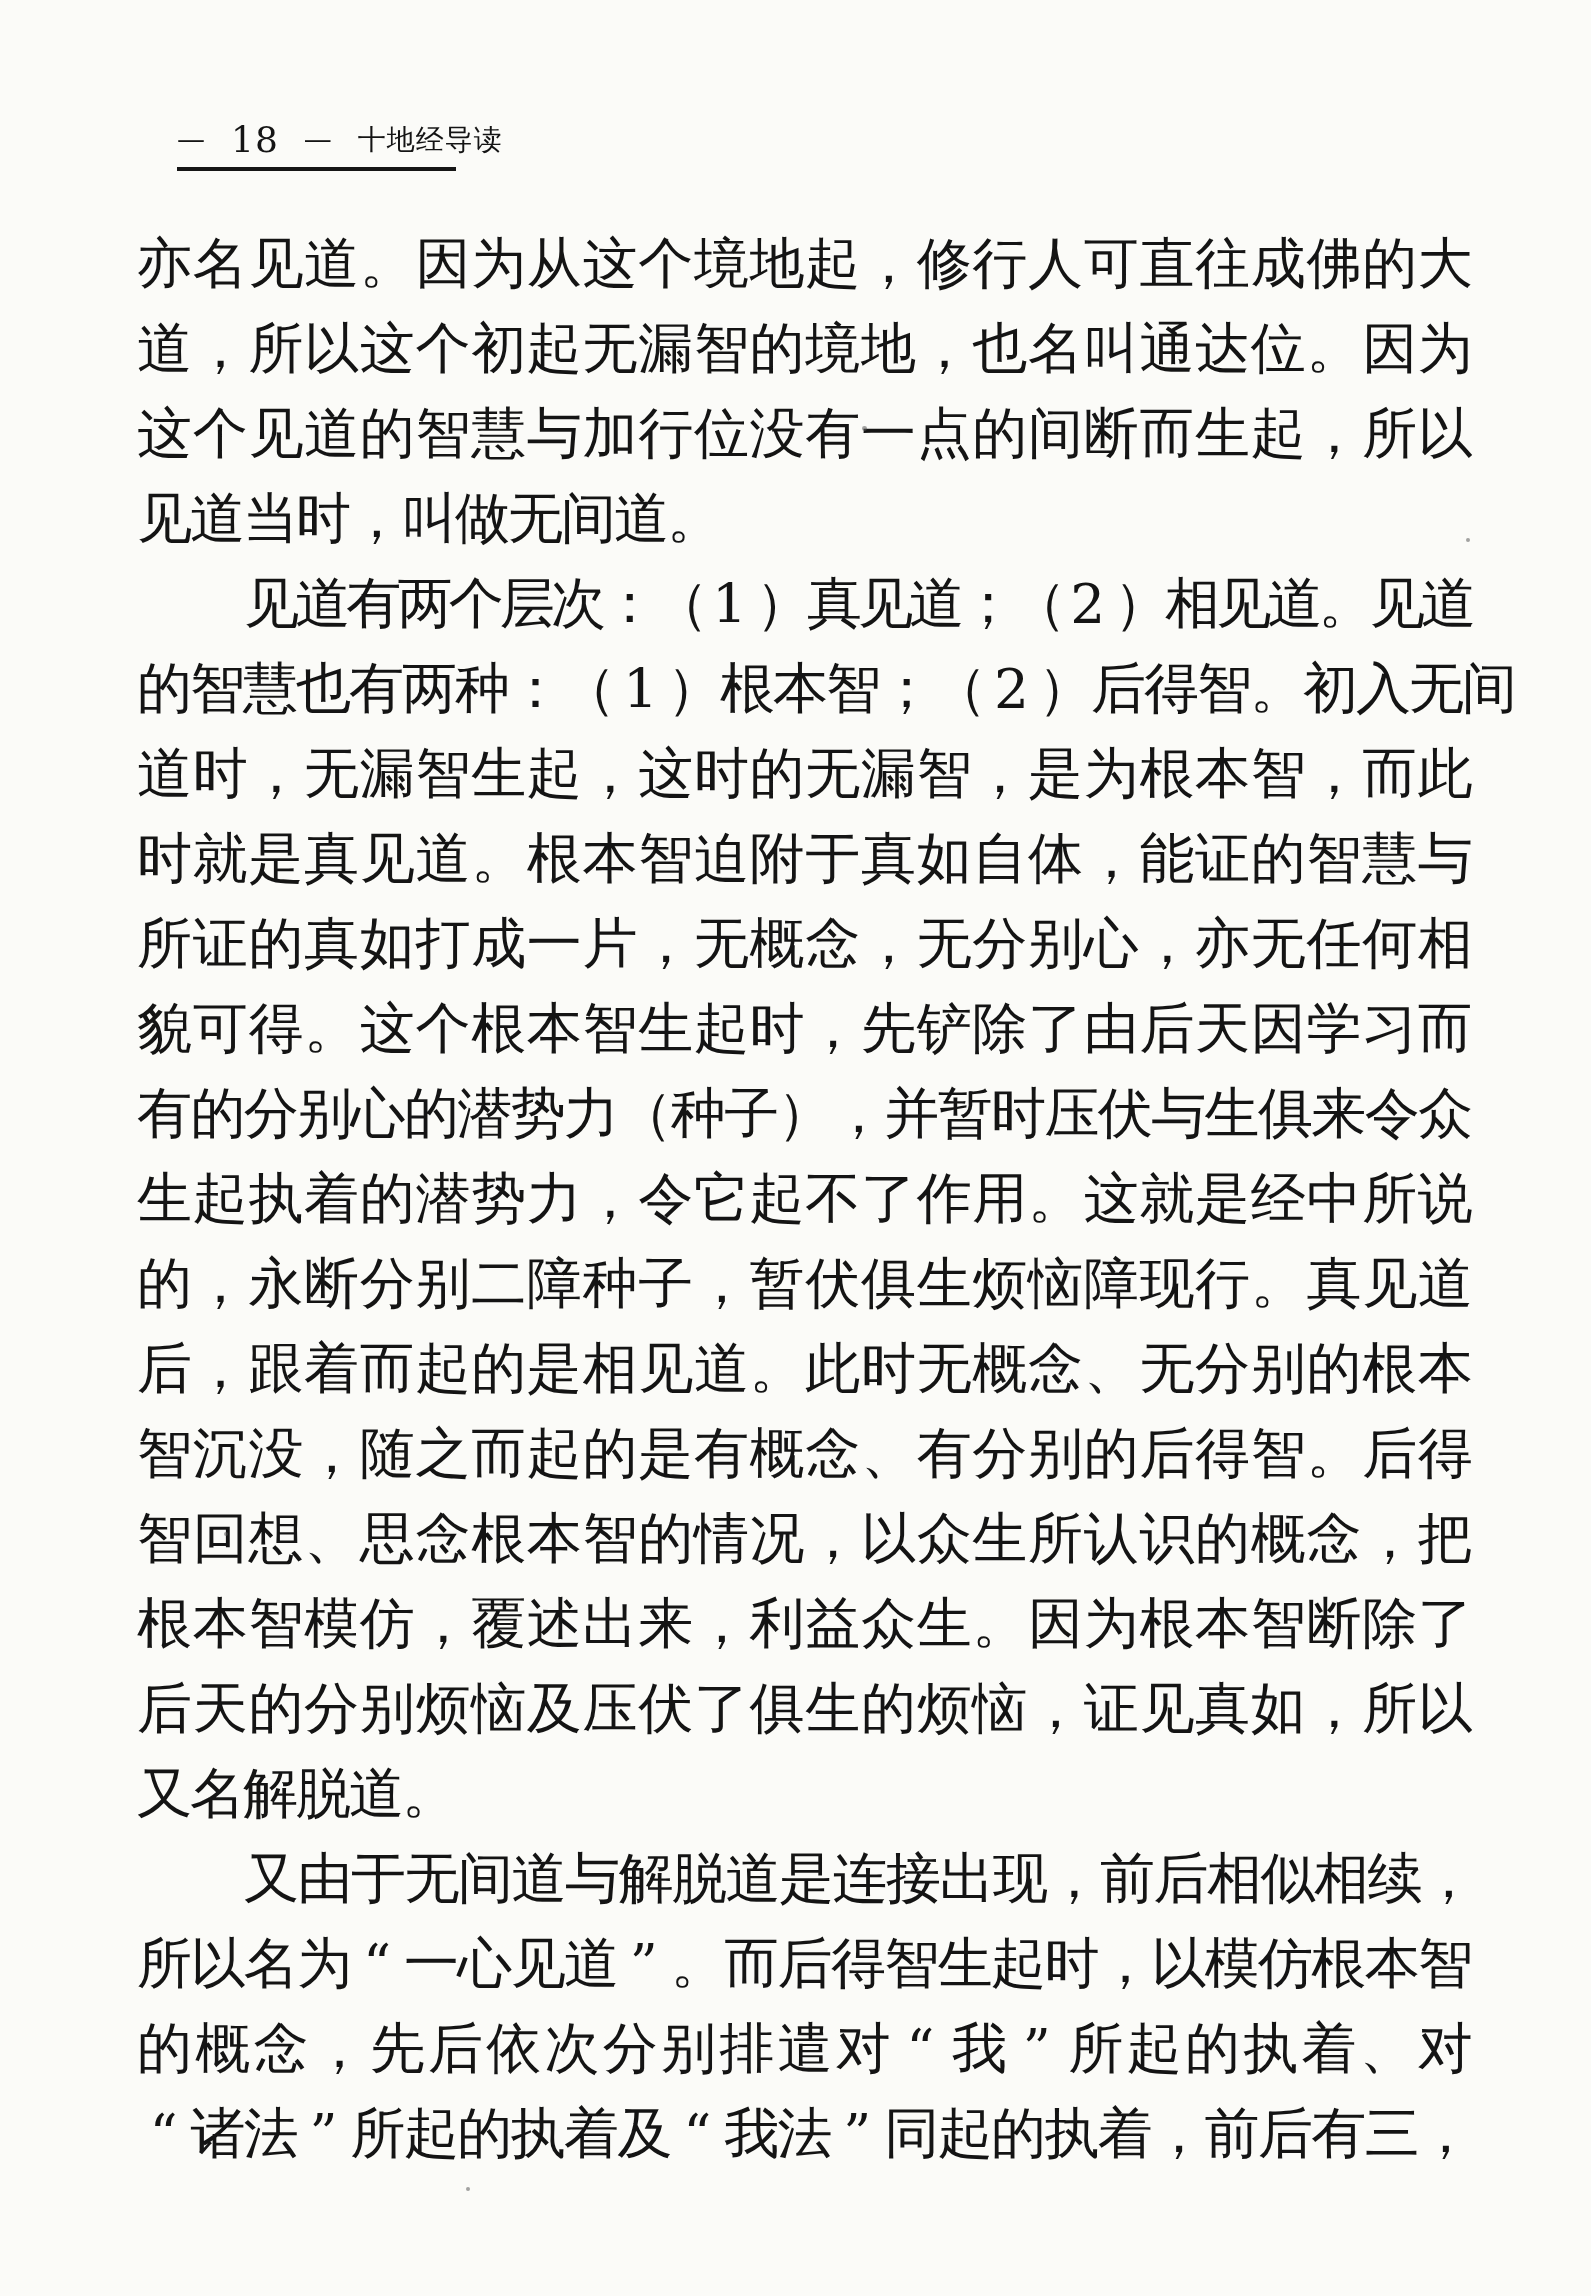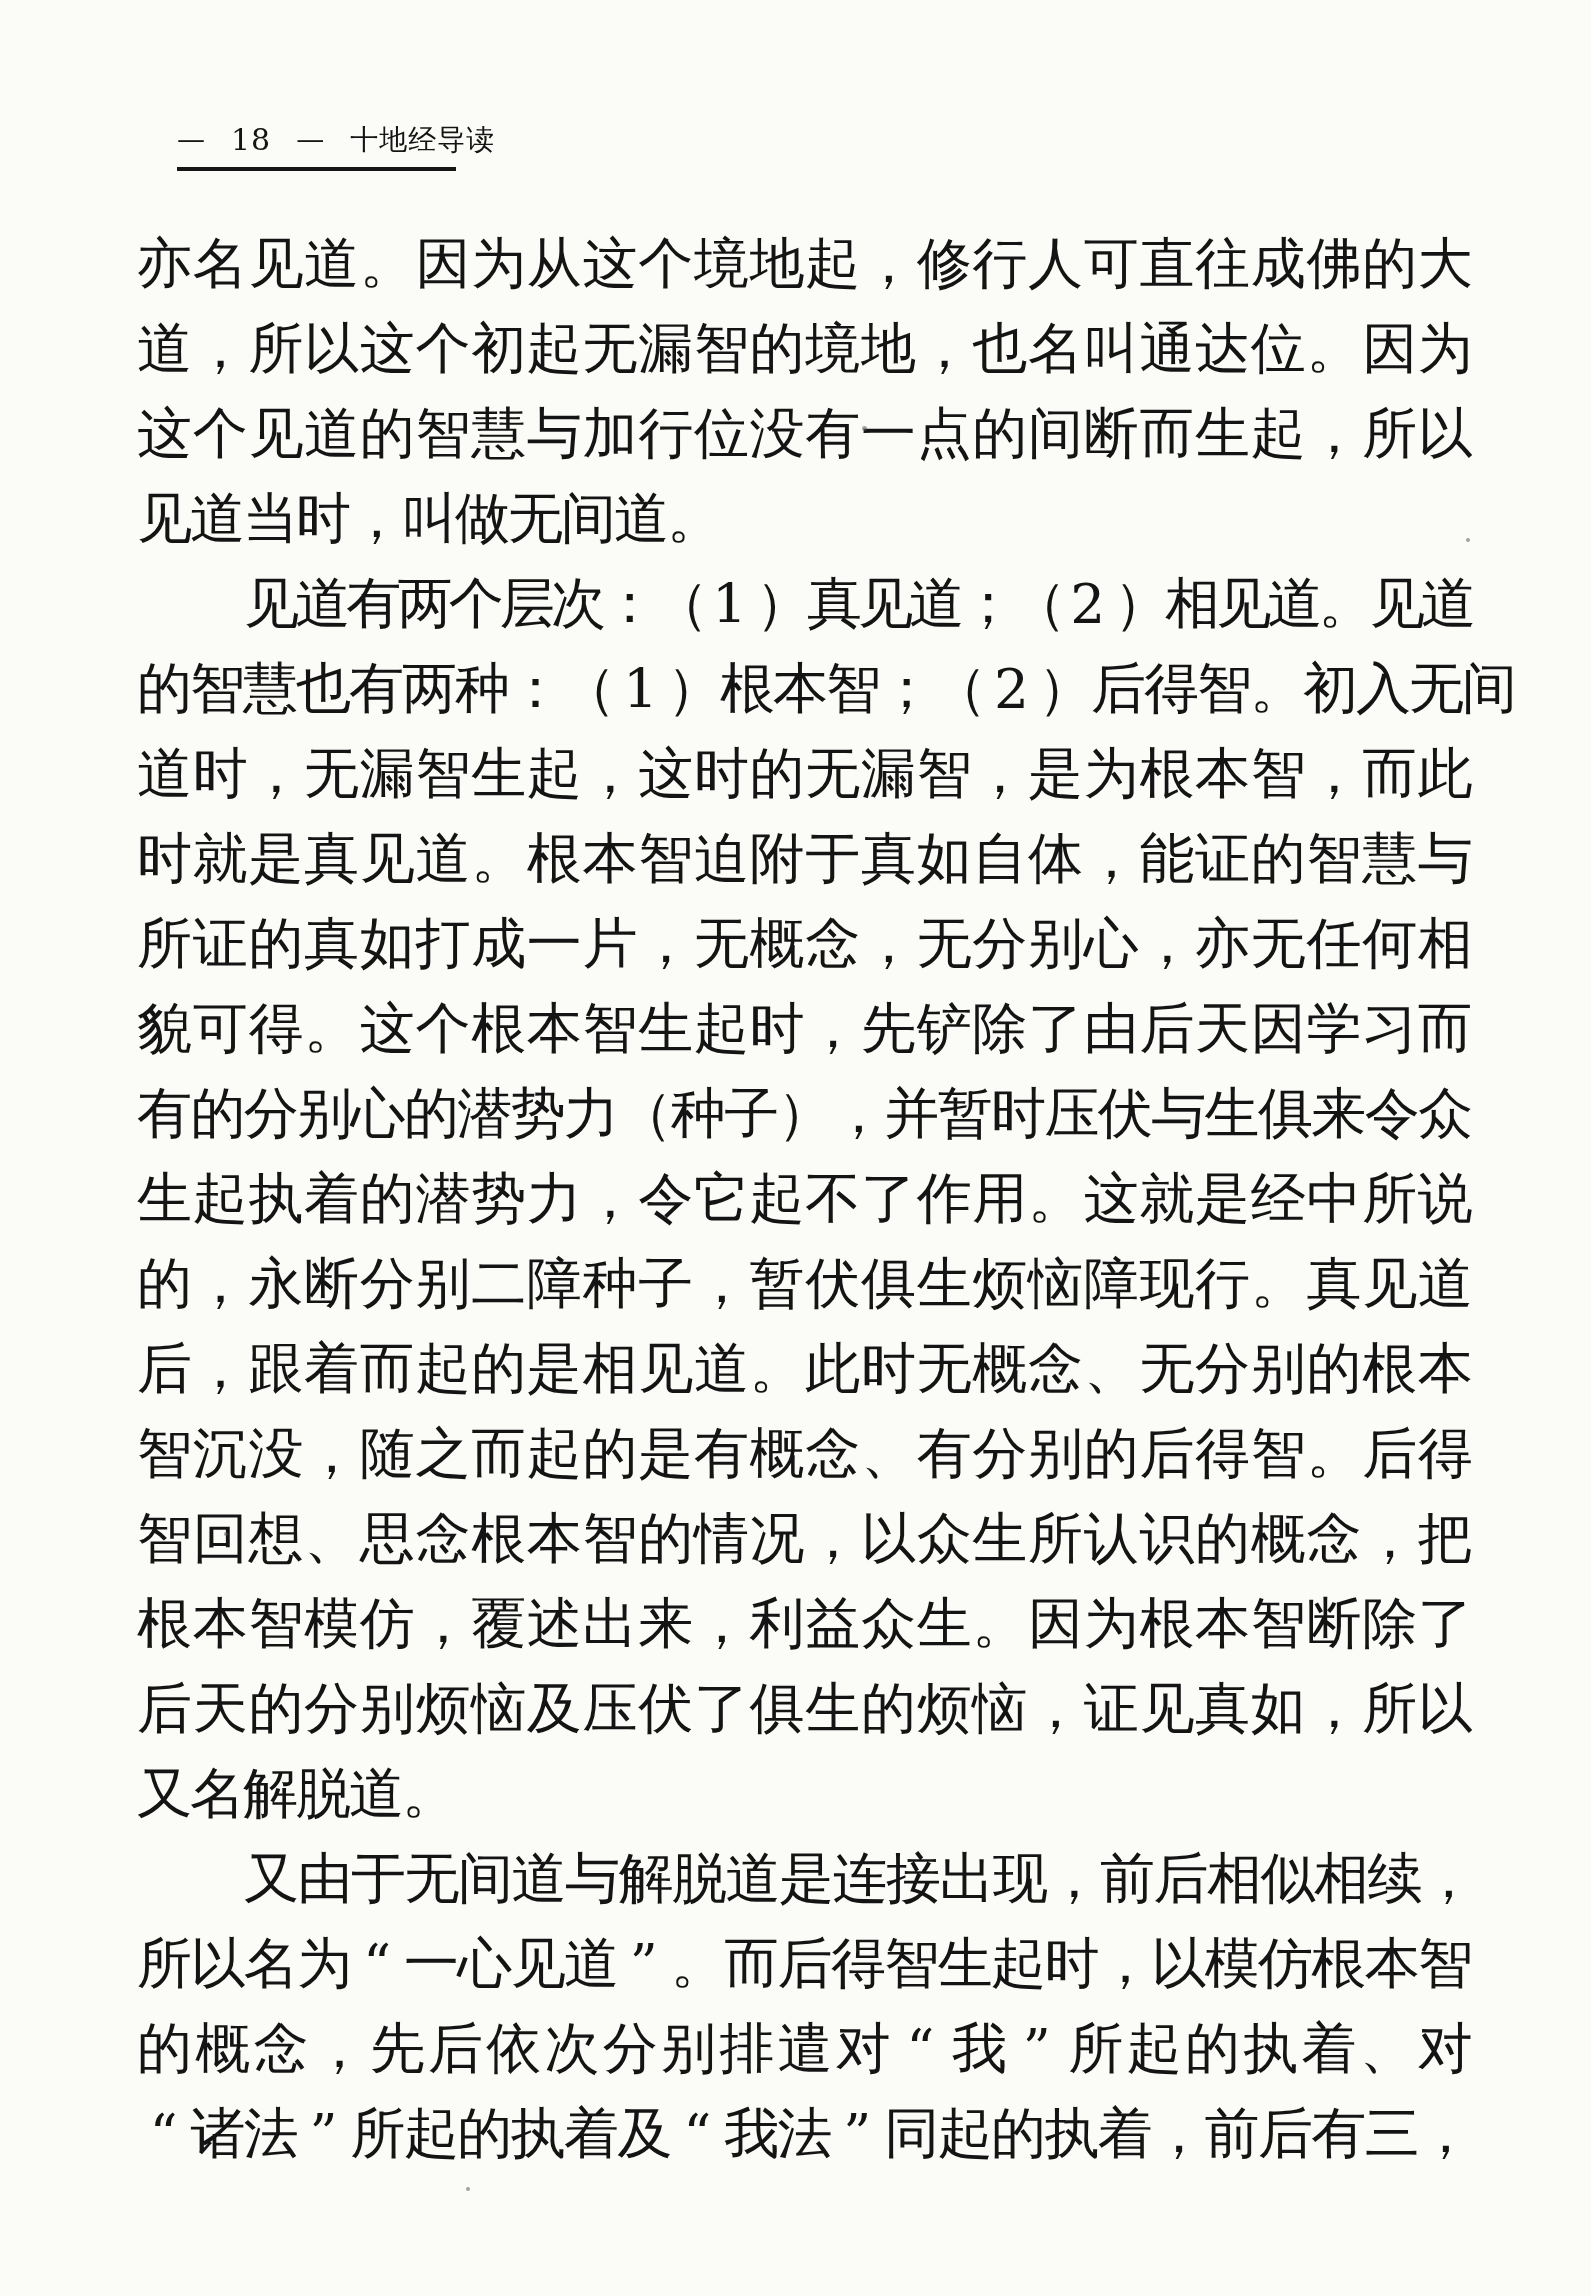--- a/index.html
+++ b/index.html
@@ -19,21 +19,21 @@
     left: 177px;
     top: 123px;
     display: flex;
     align-items: flex-end;
     gap: 25px;
     font-size: 28px;
     line-height: 33px;
     letter-spacing: 1px;
     white-space: nowrap;
   }
-  .running-head .num { font-size: 30px; line-height: 33px; }
+  .running-head .num { font-size: 36px; line-height: 33px; }
   .head-rule {
     position: absolute;
     left: 177px;
     top: 167px;
     width: 279px;
     height: 3.9px;
     background: #161616;
   }
   
   .body-text {

